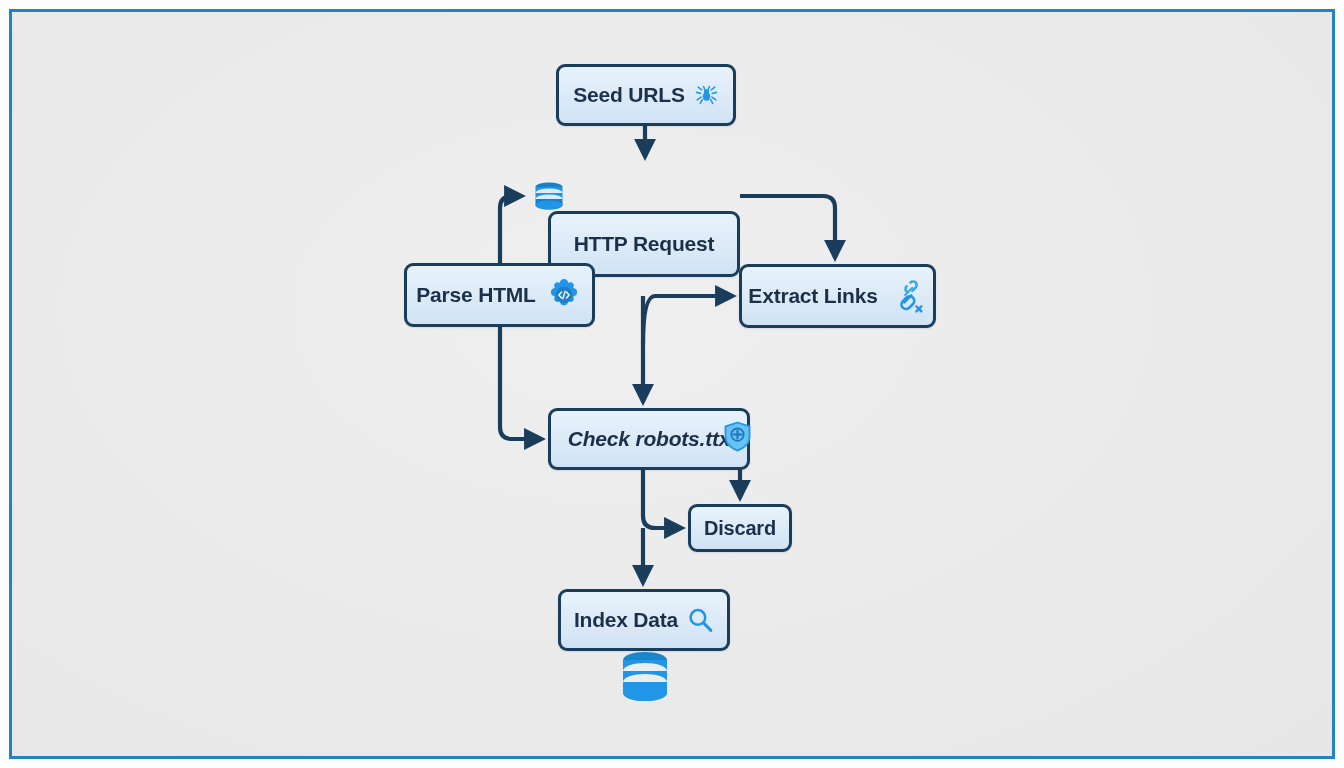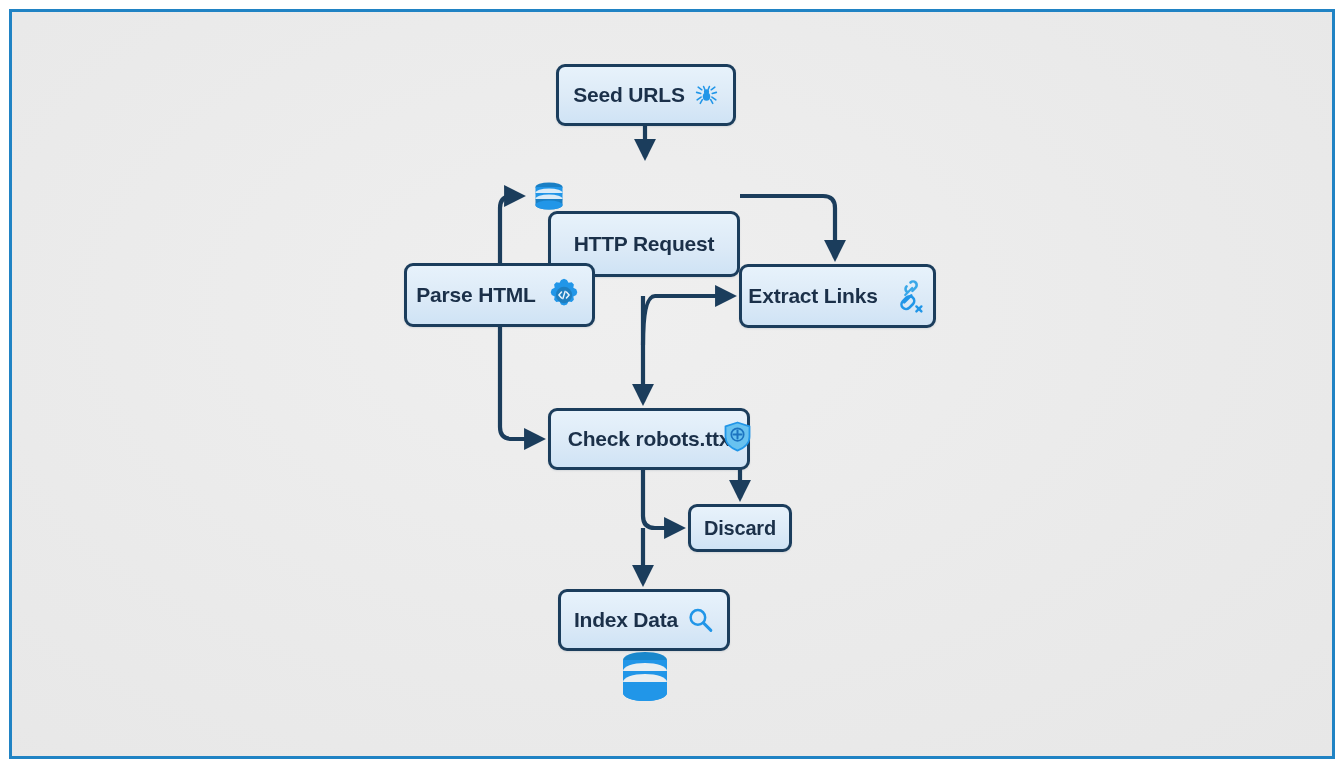--- a/index.html
+++ b/index.html
@@ -71,21 +71,21 @@
     display: inline-flex;
     align-items: center;
     justify-content: center;
     line-height: 0;
   }
   
   #node-seed      { left: 556px;  top: 64px;  width: 180px; height: 62px;  font-size: 21px; }
   #node-http      { left: 548px;  top: 163px; width: 192px; height: 66px;  font-size: 21px; margin-top: 48px; }
   #node-parse     { left: 404px;  top: 263px; width: 191px; height: 64px;  font-size: 21px; justify-content: center; }
   #node-extract   { left: 739px;  top: 264px; width: 197px; height: 64px;  font-size: 21px; }
-  #node-robots    { left: 548px;  top: 408px; width: 202px; height: 62px;  font-size: 21px; }
+  #node-robots    { left: 548px;  top: 408px; width: 202px; height: 62px;  font-size: 21px; font-style: italic; }
   #node-discard   { left: 688px;  top: 504px; width: 104px; height: 48px;  font-size: 20px; }
   #node-index     { left: 558px;  top: 589px; width: 172px; height: 62px;  font-size: 21px; }
 
   
   .float-icon {
     position: absolute;
     z-index: 5;
     line-height: 0;
     pointer-events: none;
   }

